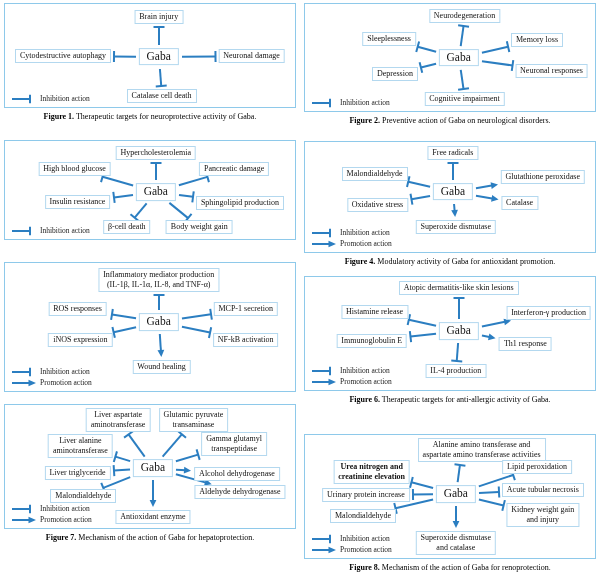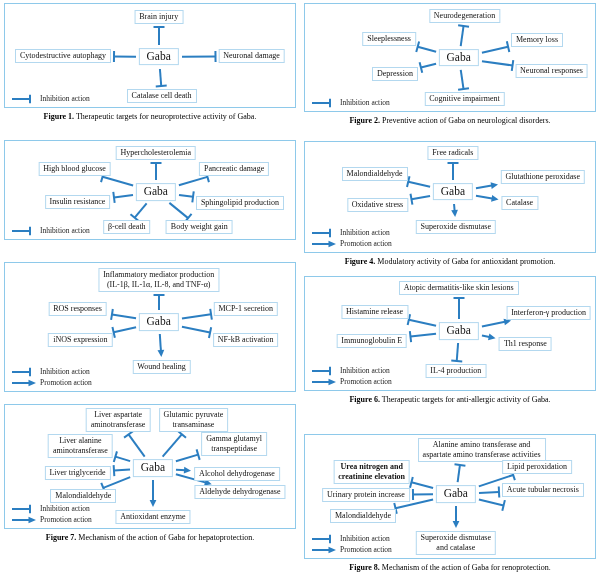--- a/index.html
+++ b/index.html
@@ -377,20 +377,21 @@
               <span class="legend-label">Promotion action</span>
             </div>
           </div>
       <div class="node gaba" style="left: 52%; top: 48%;">Gaba</div>
           <div class="node" style="left: 54%; top: 12%; margin-left: 20px;">Alanine amino transferase and<br>aspartate amino transferase activities</div>
           <div class="node" style="left: 23%; top: 30%; font-weight: bold;">Urea nitrogen and<br>creatinine elevation</div>
           <div class="node" style="left: 80%; top: 26%;">Lipid peroxidation</div>
           <div class="node" style="left: 21%; top: 49%;">Urinary protein increase</div>
           <div class="node" style="left: 82%; top: 45%;">Acute tubular necrosis</div>
           <div class="node" style="left: 20%; top: 66%;">Malondialdehyde</div>
+          <div class="node" style="left: 82%; top: 65%;">Kidney weight gain<br>and injury</div>
           <div class="node" style="left: 52%; top: 88%;">Superoxide dismutase<br>and catalase</div>
         </div>
       <div class="caption">
         <span class="cap-label">Figure 8.</span>
         <span>Mechanism of the action of Gaba for renoprotection.</span>
       </div>
     </div>
 
   </div>
 </div>

